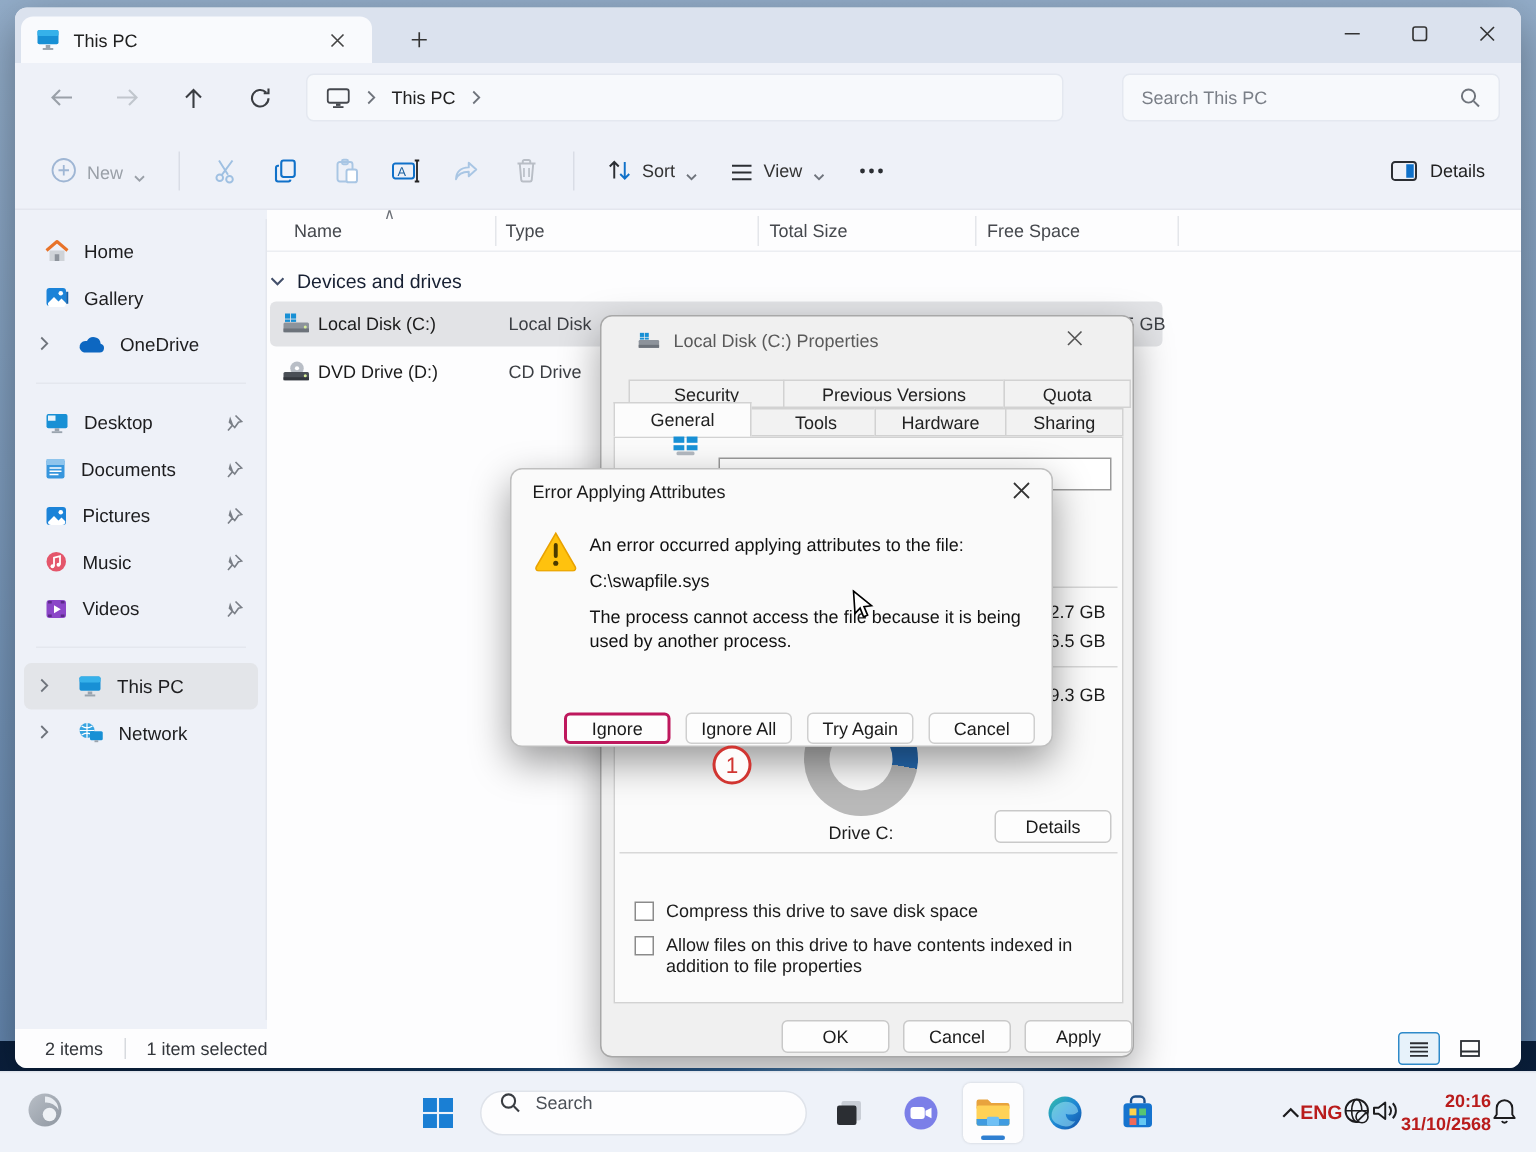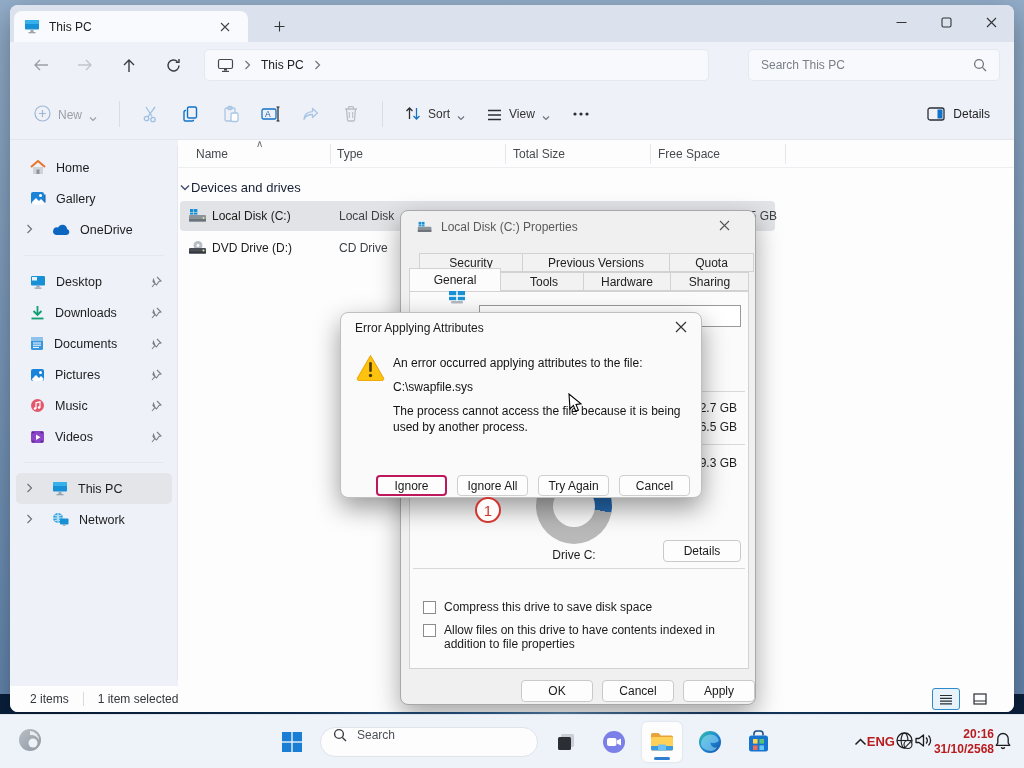--- a/index.html
+++ b/index.html
@@ -52,21 +52,21 @@
   .side-item.sel { background:#e3e5e9; }
   .side-div { height:1px; background:#e4e7ee; margin:10px 14px; }
   .pin { flex:none; }
 
   .content { flex:1; position:relative; background:#fdfdfe; }
   .colheads { height:28px; display:flex; align-items:center; border-bottom:1px solid #eceef2;
     color:#46494e; position:relative; }
   .ch { position:absolute; top:7px; }
   .ch-sep { position:absolute; top:4px; width:1px; height:20px; background:#e4e6ea; }
   .sort-caret { position:absolute; left:78px; top:-2px; color:#6c7077; font-size:10px; }
-  .group-head { display:flex; align-items:center; gap:1px; margin:12px 0 6px 2px; color:#172033;
+  .group-head { display:flex; align-items:center; gap:8px; margin:12px 0 6px 2px; color:#172033;
     font-size:13px; }
   .frow { position:absolute; left:2px; height:30px; width:595px; display:flex; align-items:center;
     border-radius:4px; }
   .frow.sel { background:#e2e3e6; }
   .frow .fic { width:20px; margin-left:8px; }
   .frow .fname { margin-left:4px; width:125px; }
   .frow .ftype { position:absolute; left:159px; color:#3c3f44; }
   .frow .ftotal { position:absolute; left:342px; width:120px; text-align:right; color:#3c3f44; }
   .frow .ffree { position:absolute; left:477px; width:120px; text-align:right; color:#3c3f44; }
 
@@ -75,21 +75,21 @@
   .sb-div { width:1px; height:14px; background:#d7dade; }
   .view-toggles { margin-left:auto; display:flex; gap:6px; }
   .vt { width:28px; height:22px; display:flex; align-items:center; justify-content:center;
     border:1px solid transparent; border-radius:3px; }
   .vt.active { border-color:#2f8ac9; background:#e7f2fa; }
 
   
   .props { position:absolute; left:400px; top:210px; width:356px; height:495px;
     background:#f0f0f0; border:1px solid #a8a8a8; border-radius:8px;
     box-shadow:0 10px 26px rgba(0,0,0,.35); }
-  .props-title { height:32px; display:flex; align-items:center; padding:0 16px; gap:8px; color:#5a5a5a; }
+  .props-title { height:32px; display:flex; align-items:center; padding:0 24px; gap:8px; color:#5a5a5a; }
   .props-close { margin-left:auto; width:30px; text-align:center; color:#555; }
   .ptabs { position:absolute; left:8px; top:42px; right:8px; height:38px; }
   .ptab { position:absolute; height:19px; background:#f2f2f2; border:1px solid #d2d2d2;
     display:flex; align-items:center; justify-content:center; color:#222; }
   .ptab.front { top:19px; }
   .ptab.back { top:0; }
   .ptab.active { background:#fcfcfc; height:23px; top:15px; border-bottom:none; z-index:3; }
   .ppanel { position:absolute; left:8px; top:80px; width:340px; height:378px;
     background:#fbfbfb; border:1px solid #d2d2d2; }
   .pdrive-ico { position:absolute; left:47px; top:76px; z-index:1; }
@@ -357,30 +357,20 @@
               <rect x="2" y="2" width="5" height="3.5" fill="#e8f4fc"></rect>
               <rect x="6.5" y="10.5" width="3" height="2" fill="#9aa4ae"></rect>
               <rect x="4.5" y="12.5" width="7" height="1.3" fill="#9aa4ae"></rect>
             </svg>
           <span class="lbl">Desktop</span>
           <svg class="pin" width="12" height="12" viewBox="0 0 12 12">
               <path d="M7 1l4 4-2 .5L6.5 9 5 7.5 2 11M5 7.5L3 5.5l.5-2z" fill="none" stroke="#7a7f87" stroke-width="1.1"></path>
             </svg>
         </div>
         <div class="side-item">
-          <svg width="15" height="15" viewBox="0 0 15 15">
-              <path d="M7.5 1v8M3.5 6l4 4 4-4" fill="none" stroke="#119e72" stroke-width="1.8"></path>
-              <path d="M1.5 13.5h12" stroke="#119e72" stroke-width="1.8"></path>
-            </svg>
-          <span class="lbl">Downloads</span>
-          <svg class="pin" width="12" height="12" viewBox="0 0 12 12">
-              <path d="M7 1l4 4-2 .5L6.5 9 5 7.5 2 11M5 7.5L3 5.5l.5-2z" fill="none" stroke="#7a7f87" stroke-width="1.1"></path>
-            </svg>
-        </div>
-        <div class="side-item">
           <svg width="14" height="15" viewBox="0 0 14 15">
               <rect x="1" y="1" width="12" height="13" rx="1.5" fill="#3796dd"></rect>
               <rect x="1" y="1" width="12" height="4" fill="#8ec4ec"></rect>
               <path d="M3 7h8M3 9.2h8M3 11.4h6" stroke="#fff" stroke-width="1"></path>
             </svg>
           <span class="lbl">Documents</span>
           <svg class="pin" width="12" height="12" viewBox="0 0 12 12">
               <path d="M7 1l4 4-2 .5L6.5 9 5 7.5 2 11M5 7.5L3 5.5l.5-2z" fill="none" stroke="#7a7f87" stroke-width="1.1"></path>
             </svg>
         </div>

